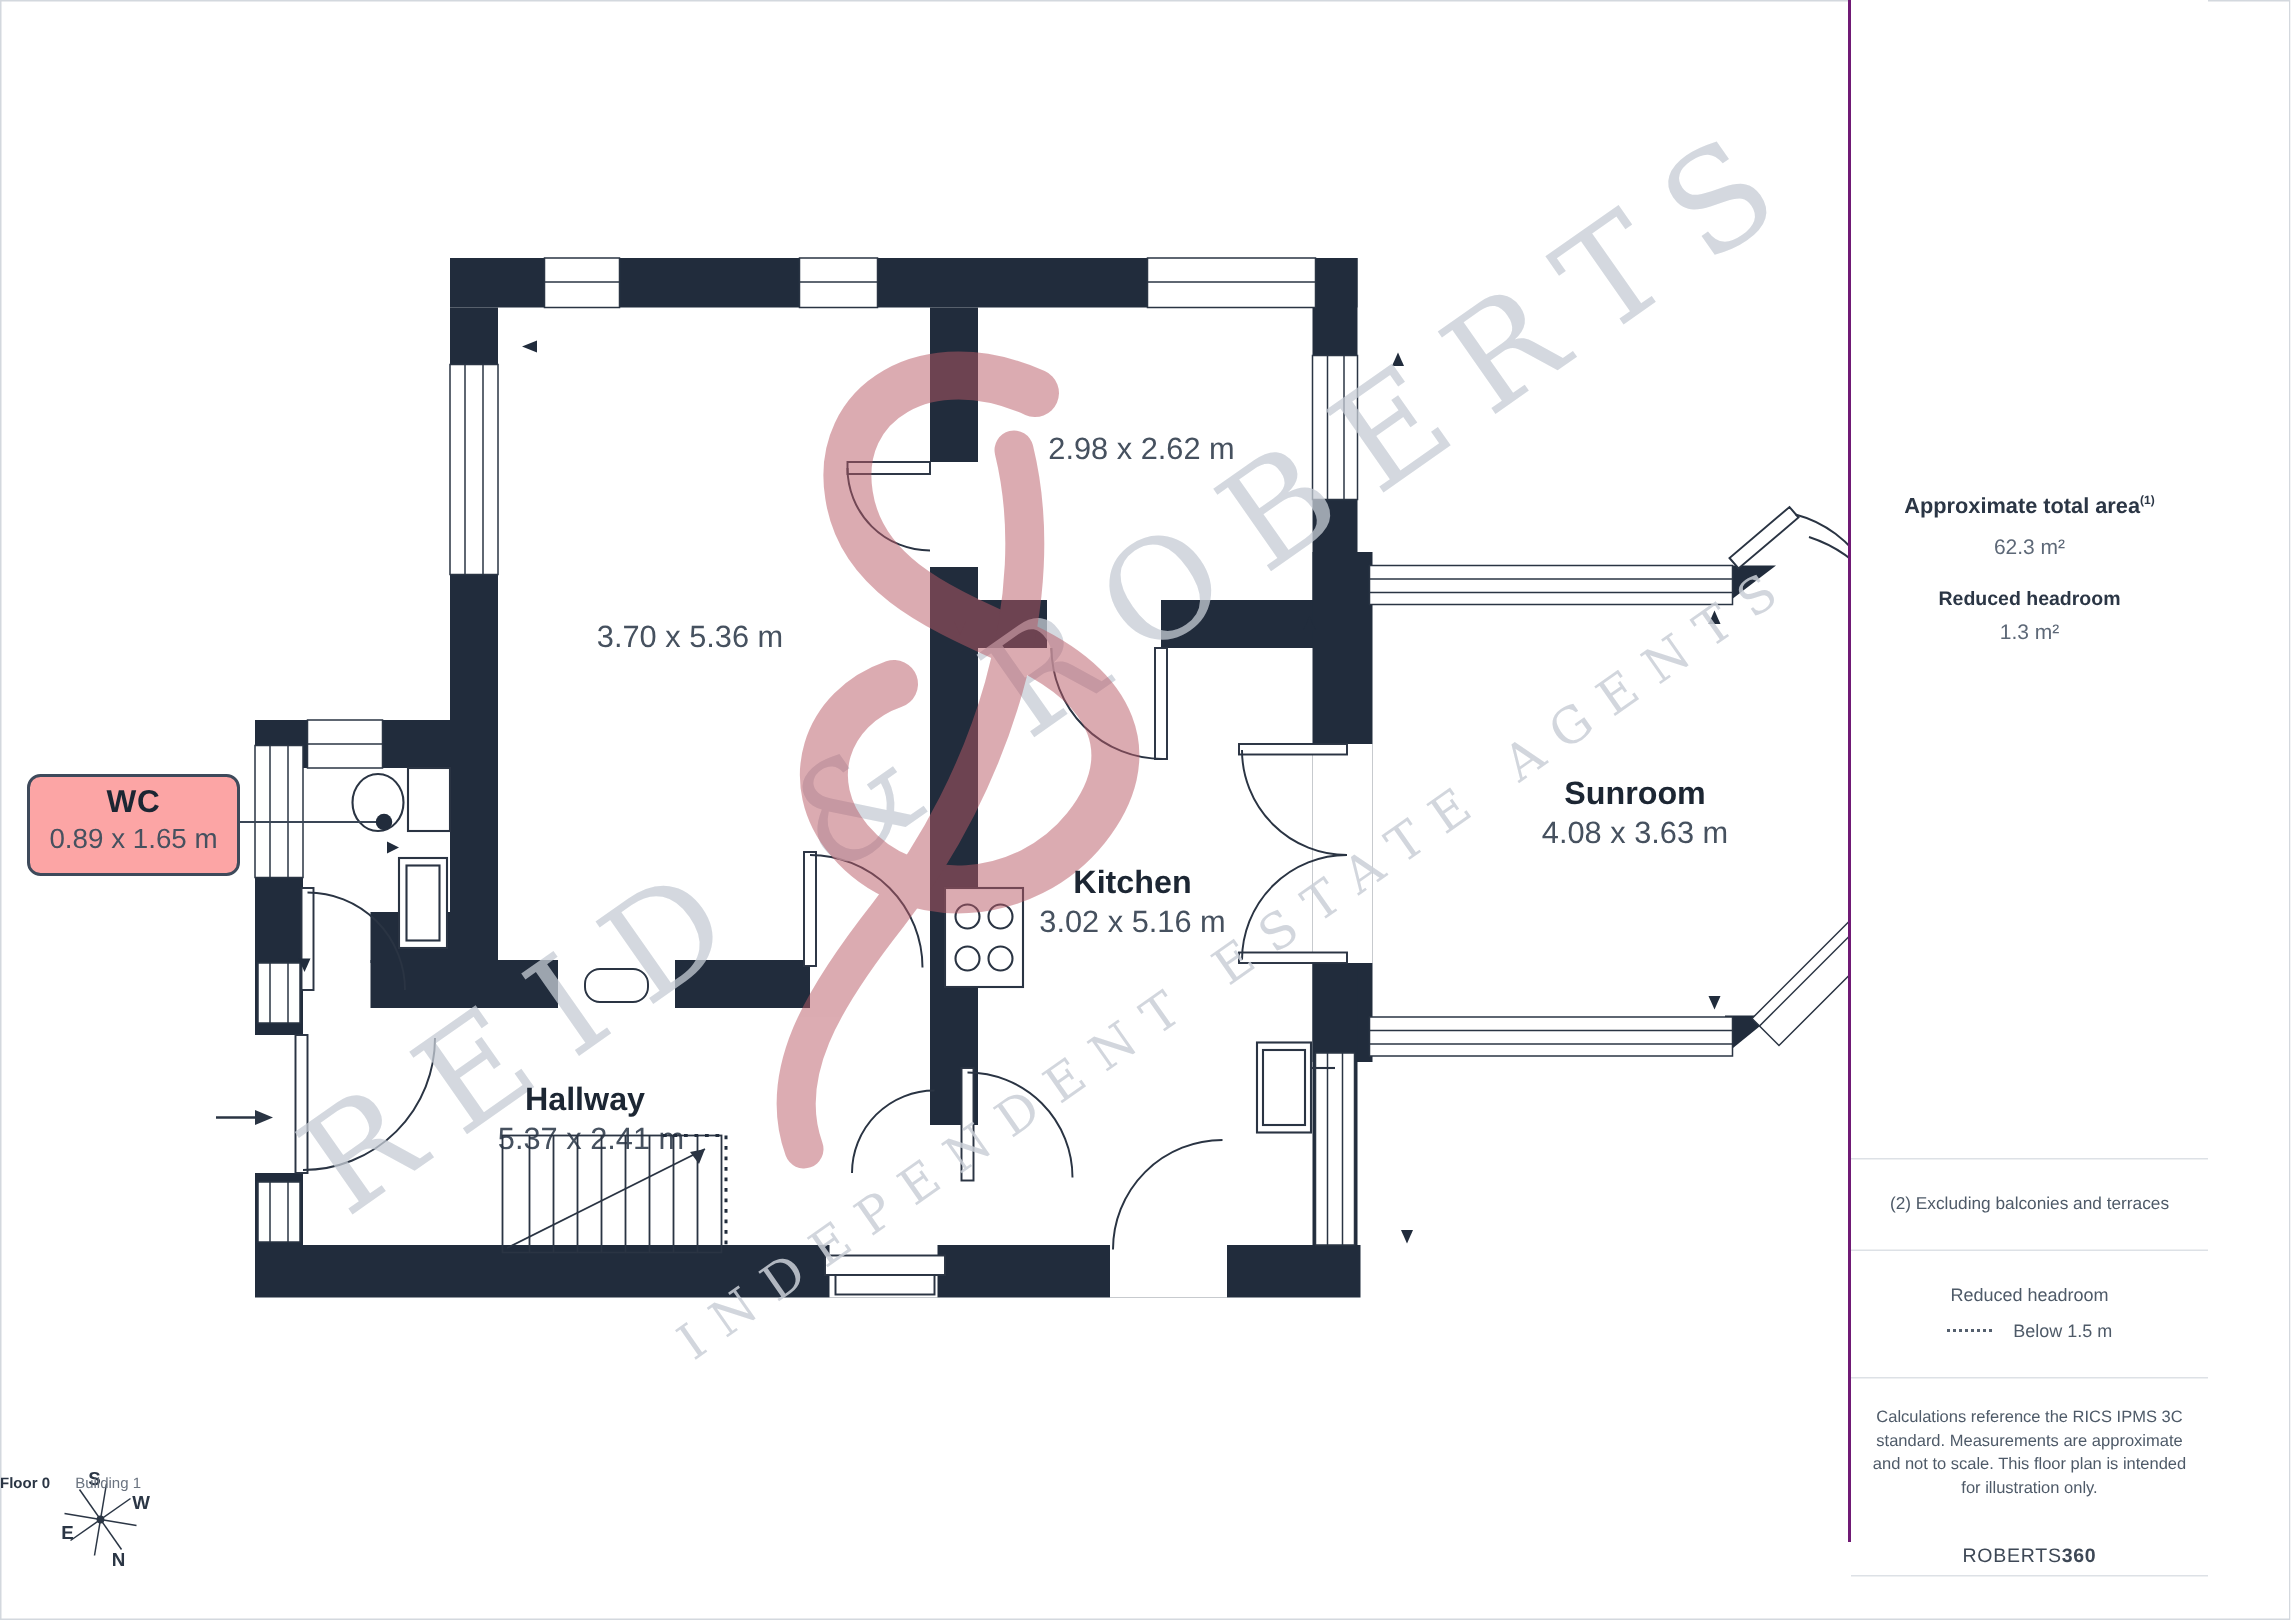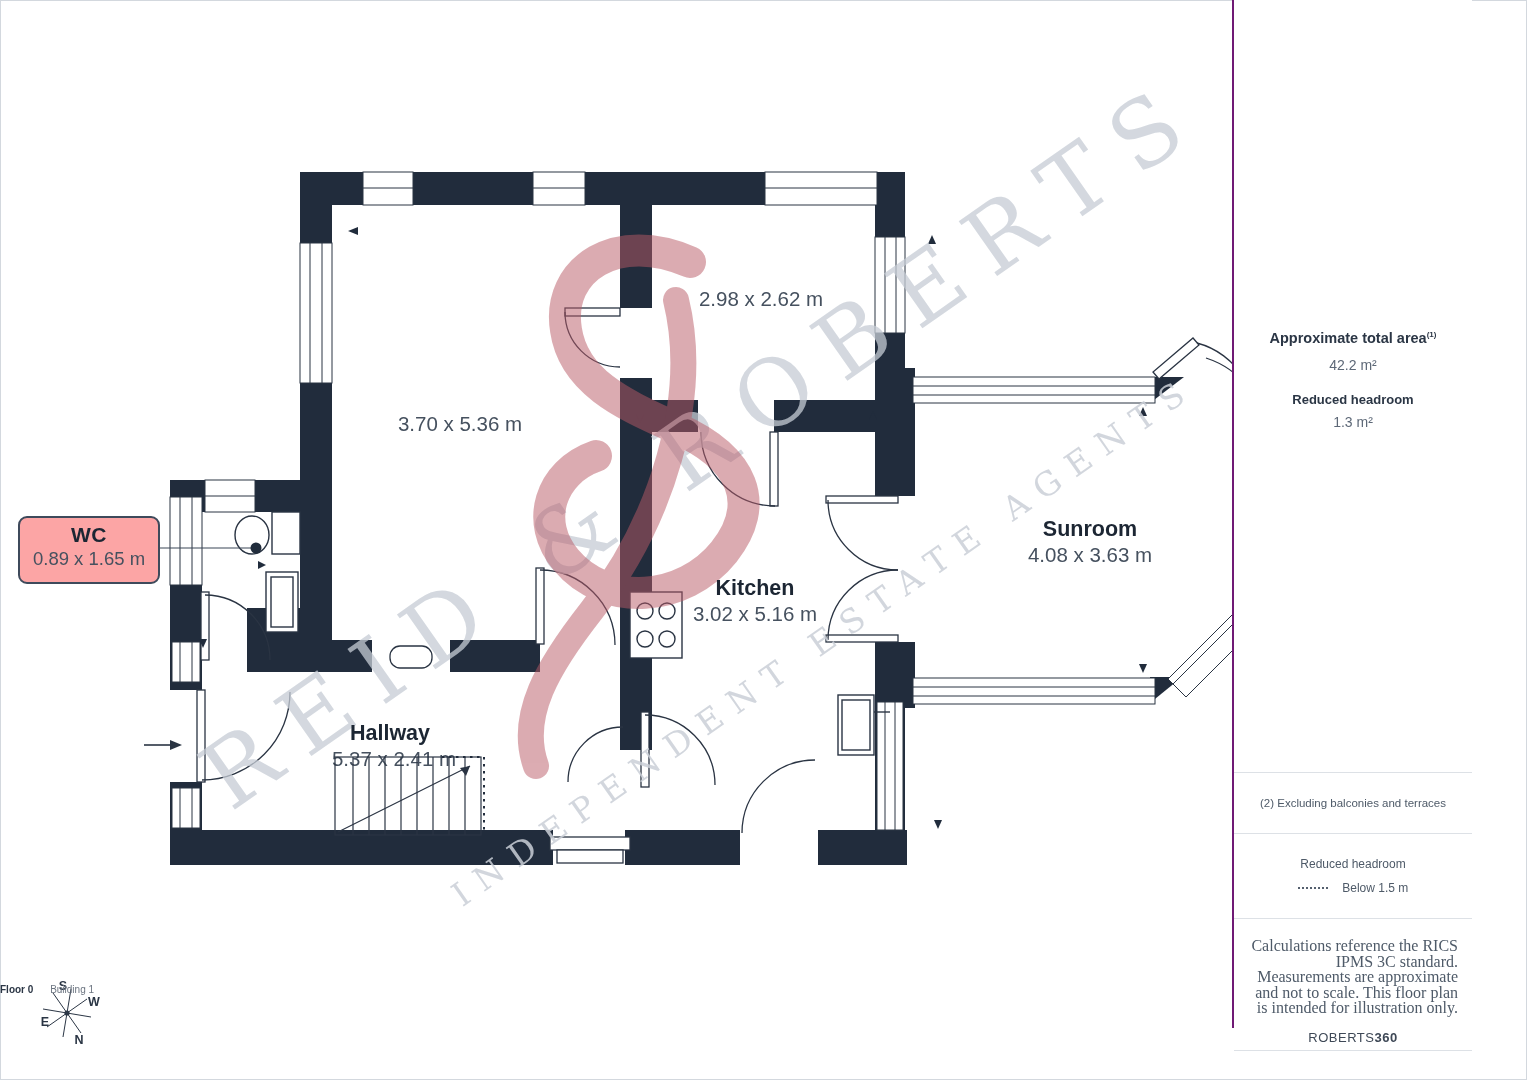--- a/index.html
+++ b/index.html
@@ -16,22 +16,22 @@
   .sidebar{position:absolute;left:1232px;top:0;width:238px;height:1028px;
       border-left:2px solid #701a75;background:#fff;}
   .sb-center{position:absolute;width:100%;text-align:center;}
   .sb-title{font-size:14.5px;font-weight:bold;color:#2b3645;}
   .sb-title sup{font-size:8px;}
   .sb-value{font-size:14px;color:#5d6877;}
   .sb-divider{position:absolute;width:100%;border-top:1px solid #dde1e6;}
   .sb-note{font-size:11.5px;color:#4e5a68;}
   .dotted-sample{display:inline-block;width:30px;border-top:2px dotted #55606e;
       vertical-align:middle;margin-right:10px;}
-  .disclaimer{position:absolute;left:14px;width:210px;text-align:right;
-      font-size:16px;line-height:15.5px;color:#4e5a68;font-family:Liberation Serif, serif;}
+  .disclaimer{position:absolute;left:14px;width:210px;text-align:center;
+      font-size:11px;line-height:15.5px;color:#4e5a68;}
   .brand{font-size:13px;color:#3e4856;letter-spacing:.5px;}
   .brand b{font-weight:bold;}
   
   .footer{position:absolute;left:0;top:984px;width:1288px;text-align:left;font-size:10px;}
   .footer .floor{font-weight:bold;color:#2b3645;margin-right:14px;}
   .footer .building{color:#6b7480;}
 </style>
 </head>
 <body>
 
@@ -254,21 +254,21 @@
   <div class="wc-callout">
     <div class="wc-name">WC</div>
     <div class="wc-dims">0.89 x 1.65 m</div>
   </div>
 
   <div class="sidebar">
     <div class="sb-center" style="top:329px">
       <span class="sb-title"><span>Approximate total area</span><sup>(1)</sup></span>
     </div>
     <div class="sb-center" style="top:356px">
-      <span class="sb-value">42.2 m²</span>
+      <span class="sb-value">62.3 m²</span>
     </div>
     <div class="sb-center" style="top:390px">
       <span class="sb-title" style="font-size:13px">Reduced headroom</span>
     </div>
     <div class="sb-center" style="top:413px">
       <span class="sb-value">1.3 m²</span>
     </div>
 
     <div class="sb-divider" style="top:772px"></div>
     <div class="sb-center" style="top:793px">

